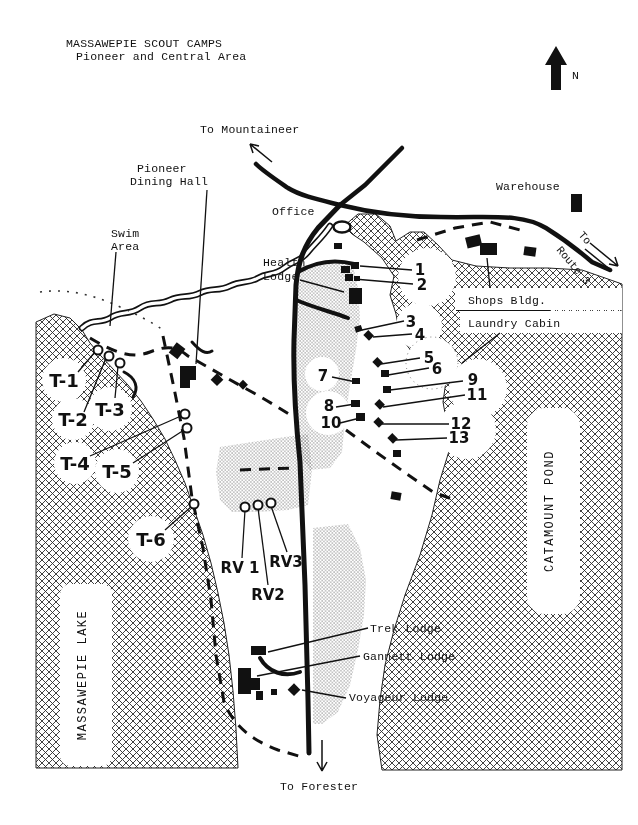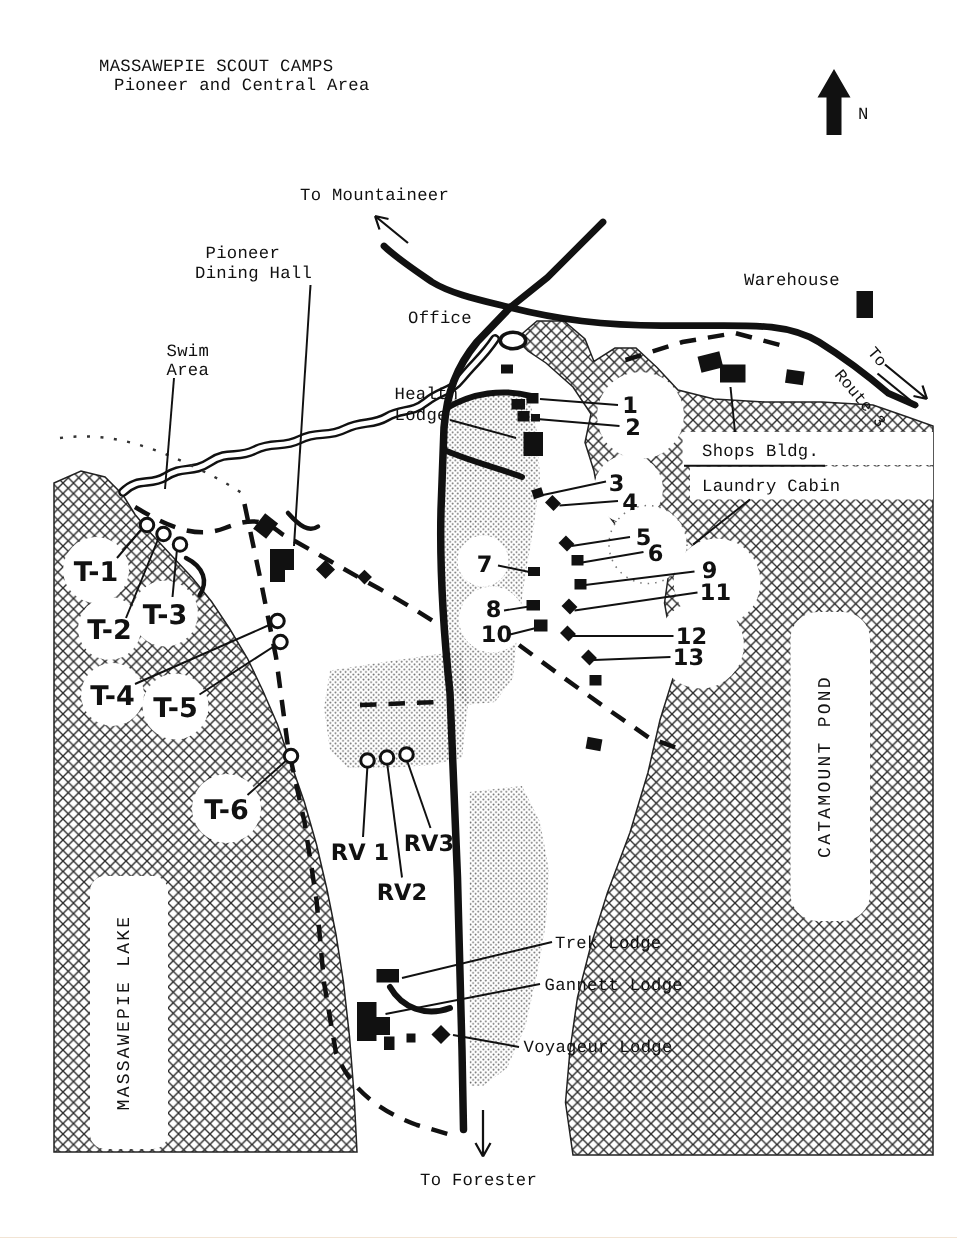--- a/index.html
+++ b/index.html
@@ -1,16 +1,16 @@
 <!DOCTYPE html>
 <html><head>
 <meta charset="utf-8">
 <style>
   html,body{margin:0;padding:0;background:#e8e8e8;}
-  .page{width:638px;height:825px;background:#fdba74;position:relative;margin:0 auto;
+  .page{width:638px;height:825px;background:#4d7c0f;position:relative;margin:0 auto;
         font-family:"Liberation Mono", monospace;}
   svg{display:block;}
   text{fill:#111;}
   .typed{font-family:"Liberation Mono", monospace;font-size:11.5px;letter-spacing:0.2px;}
   .typed-sm{font-family:"Liberation Mono", monospace;font-size:11px;}
   .hand{font-family:"DejaVu Sans", sans-serif;font-weight:700;}
   .sitenum{font-size:15px;}
   .tentlbl{font-size:18px;}
   .rvlbl{font-size:15px;}
   .vert{font-family:"Liberation Mono", monospace;font-size:12px;letter-spacing:1.5px;}

